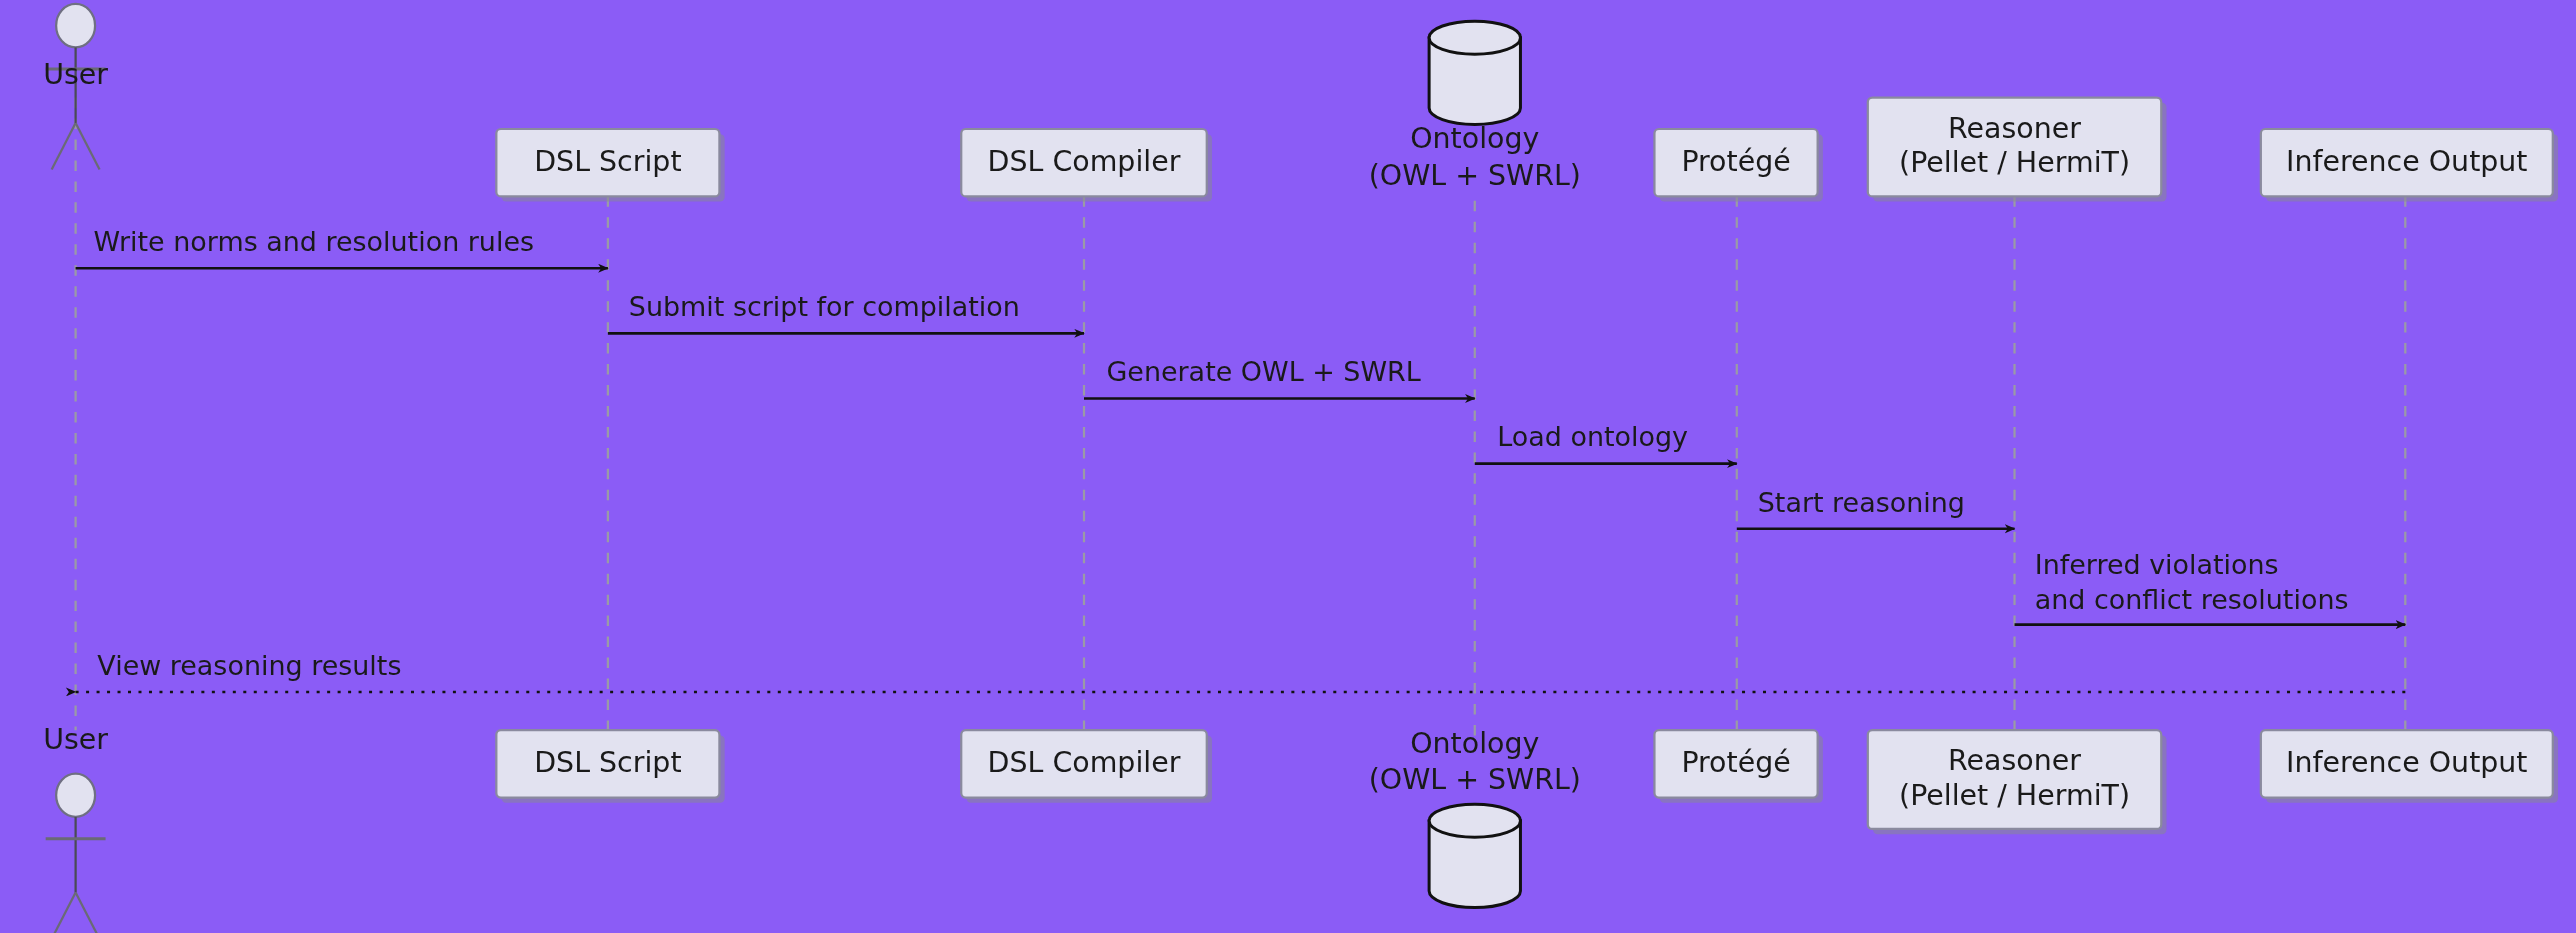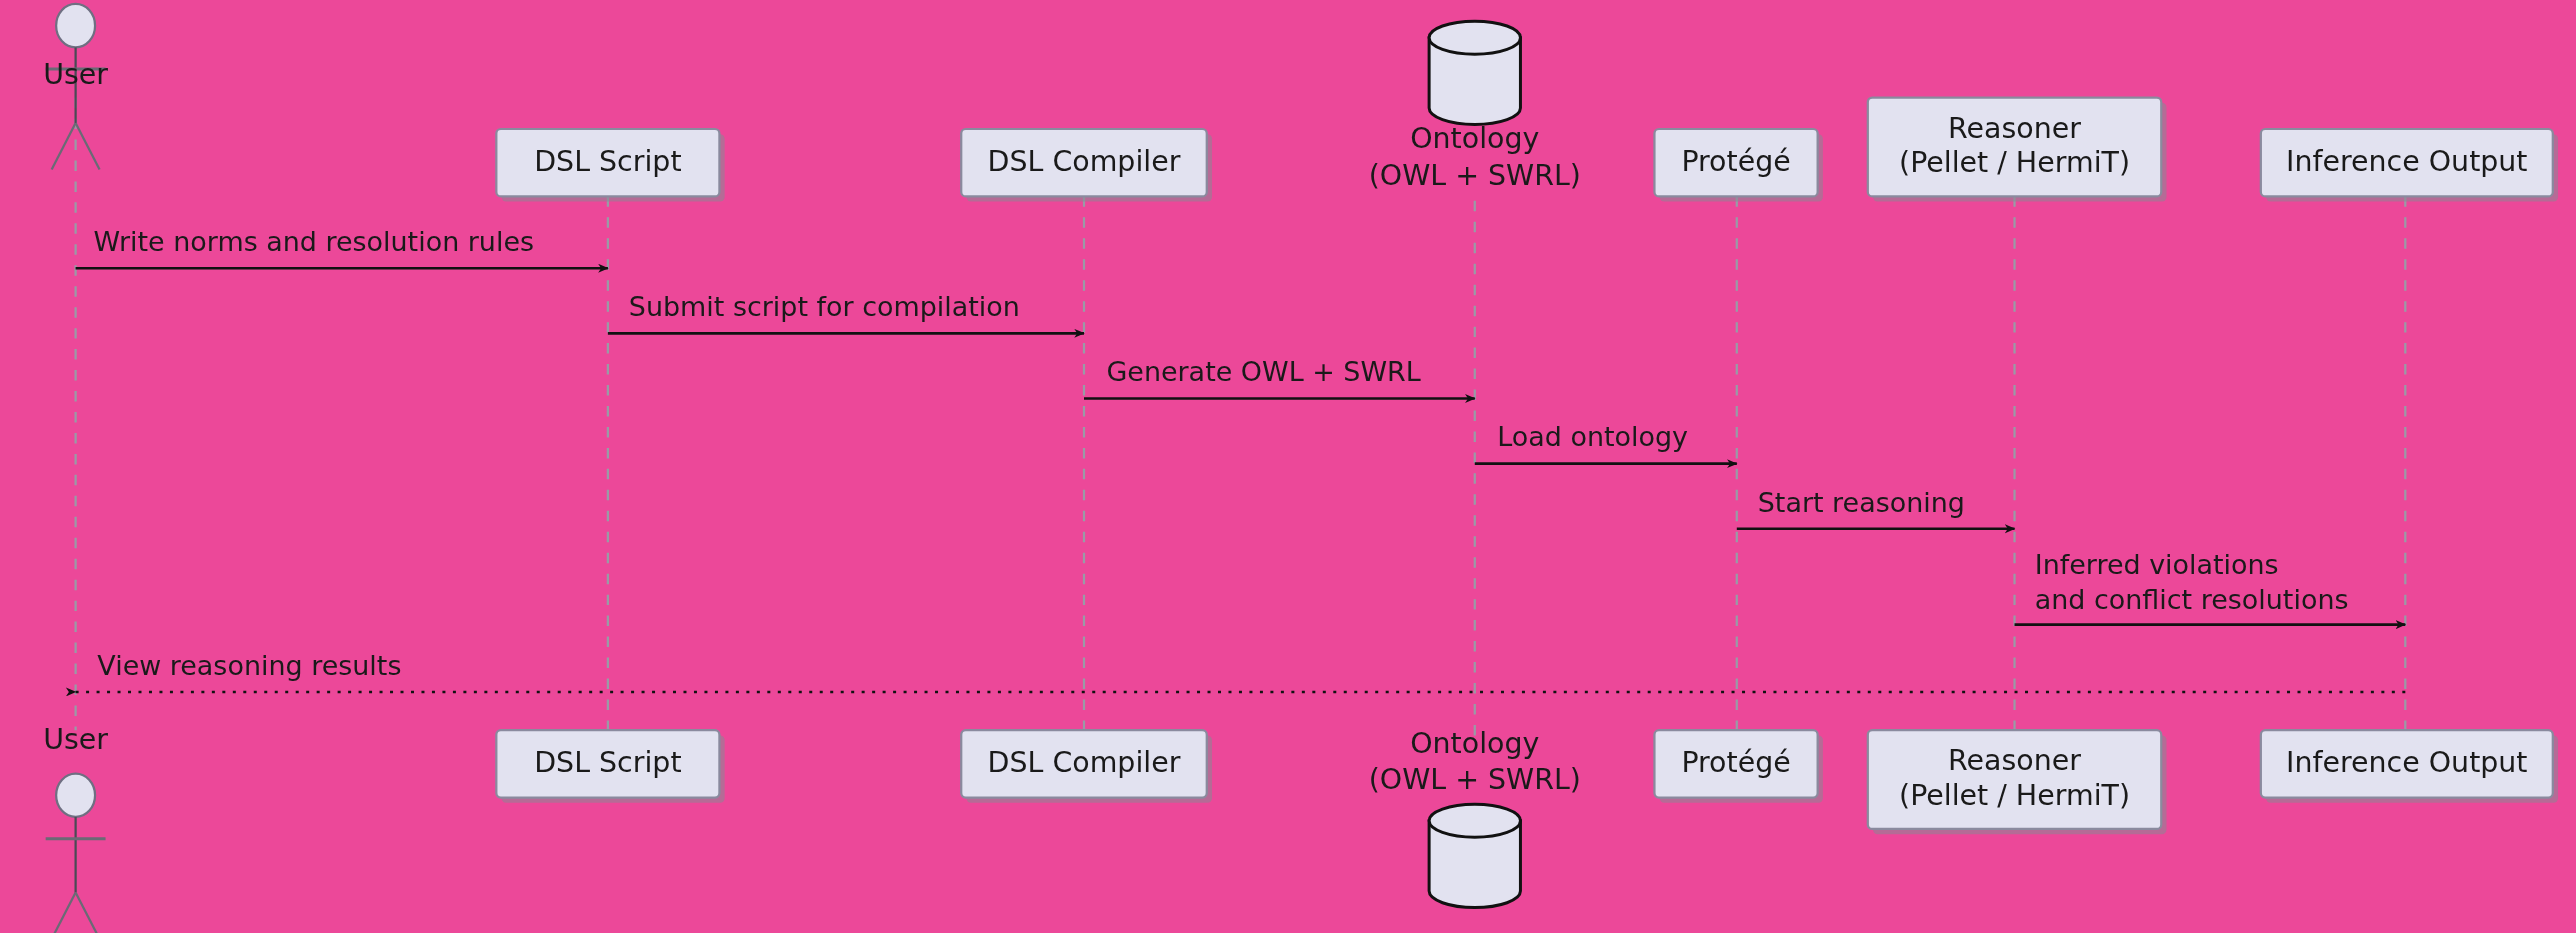--- a/index.html
+++ b/index.html
@@ -7,21 +7,21 @@
     padding: 0;
     background: #ffffff;
   }
   body {
     font-family: "DejaVu Sans", sans-serif;
   }
   #canvas {
     position: relative;
     width: 2576px;
     height: 934px;
-    background: #ec4899;
+    background: #8b5cf6;
     overflow: hidden;
   }
   #canvas svg {
     position: absolute;
     left: 0;
     top: 0;
   }
   .pbox-label {
     font-family: "DejaVu Sans", sans-serif;
     font-size: 38px;

